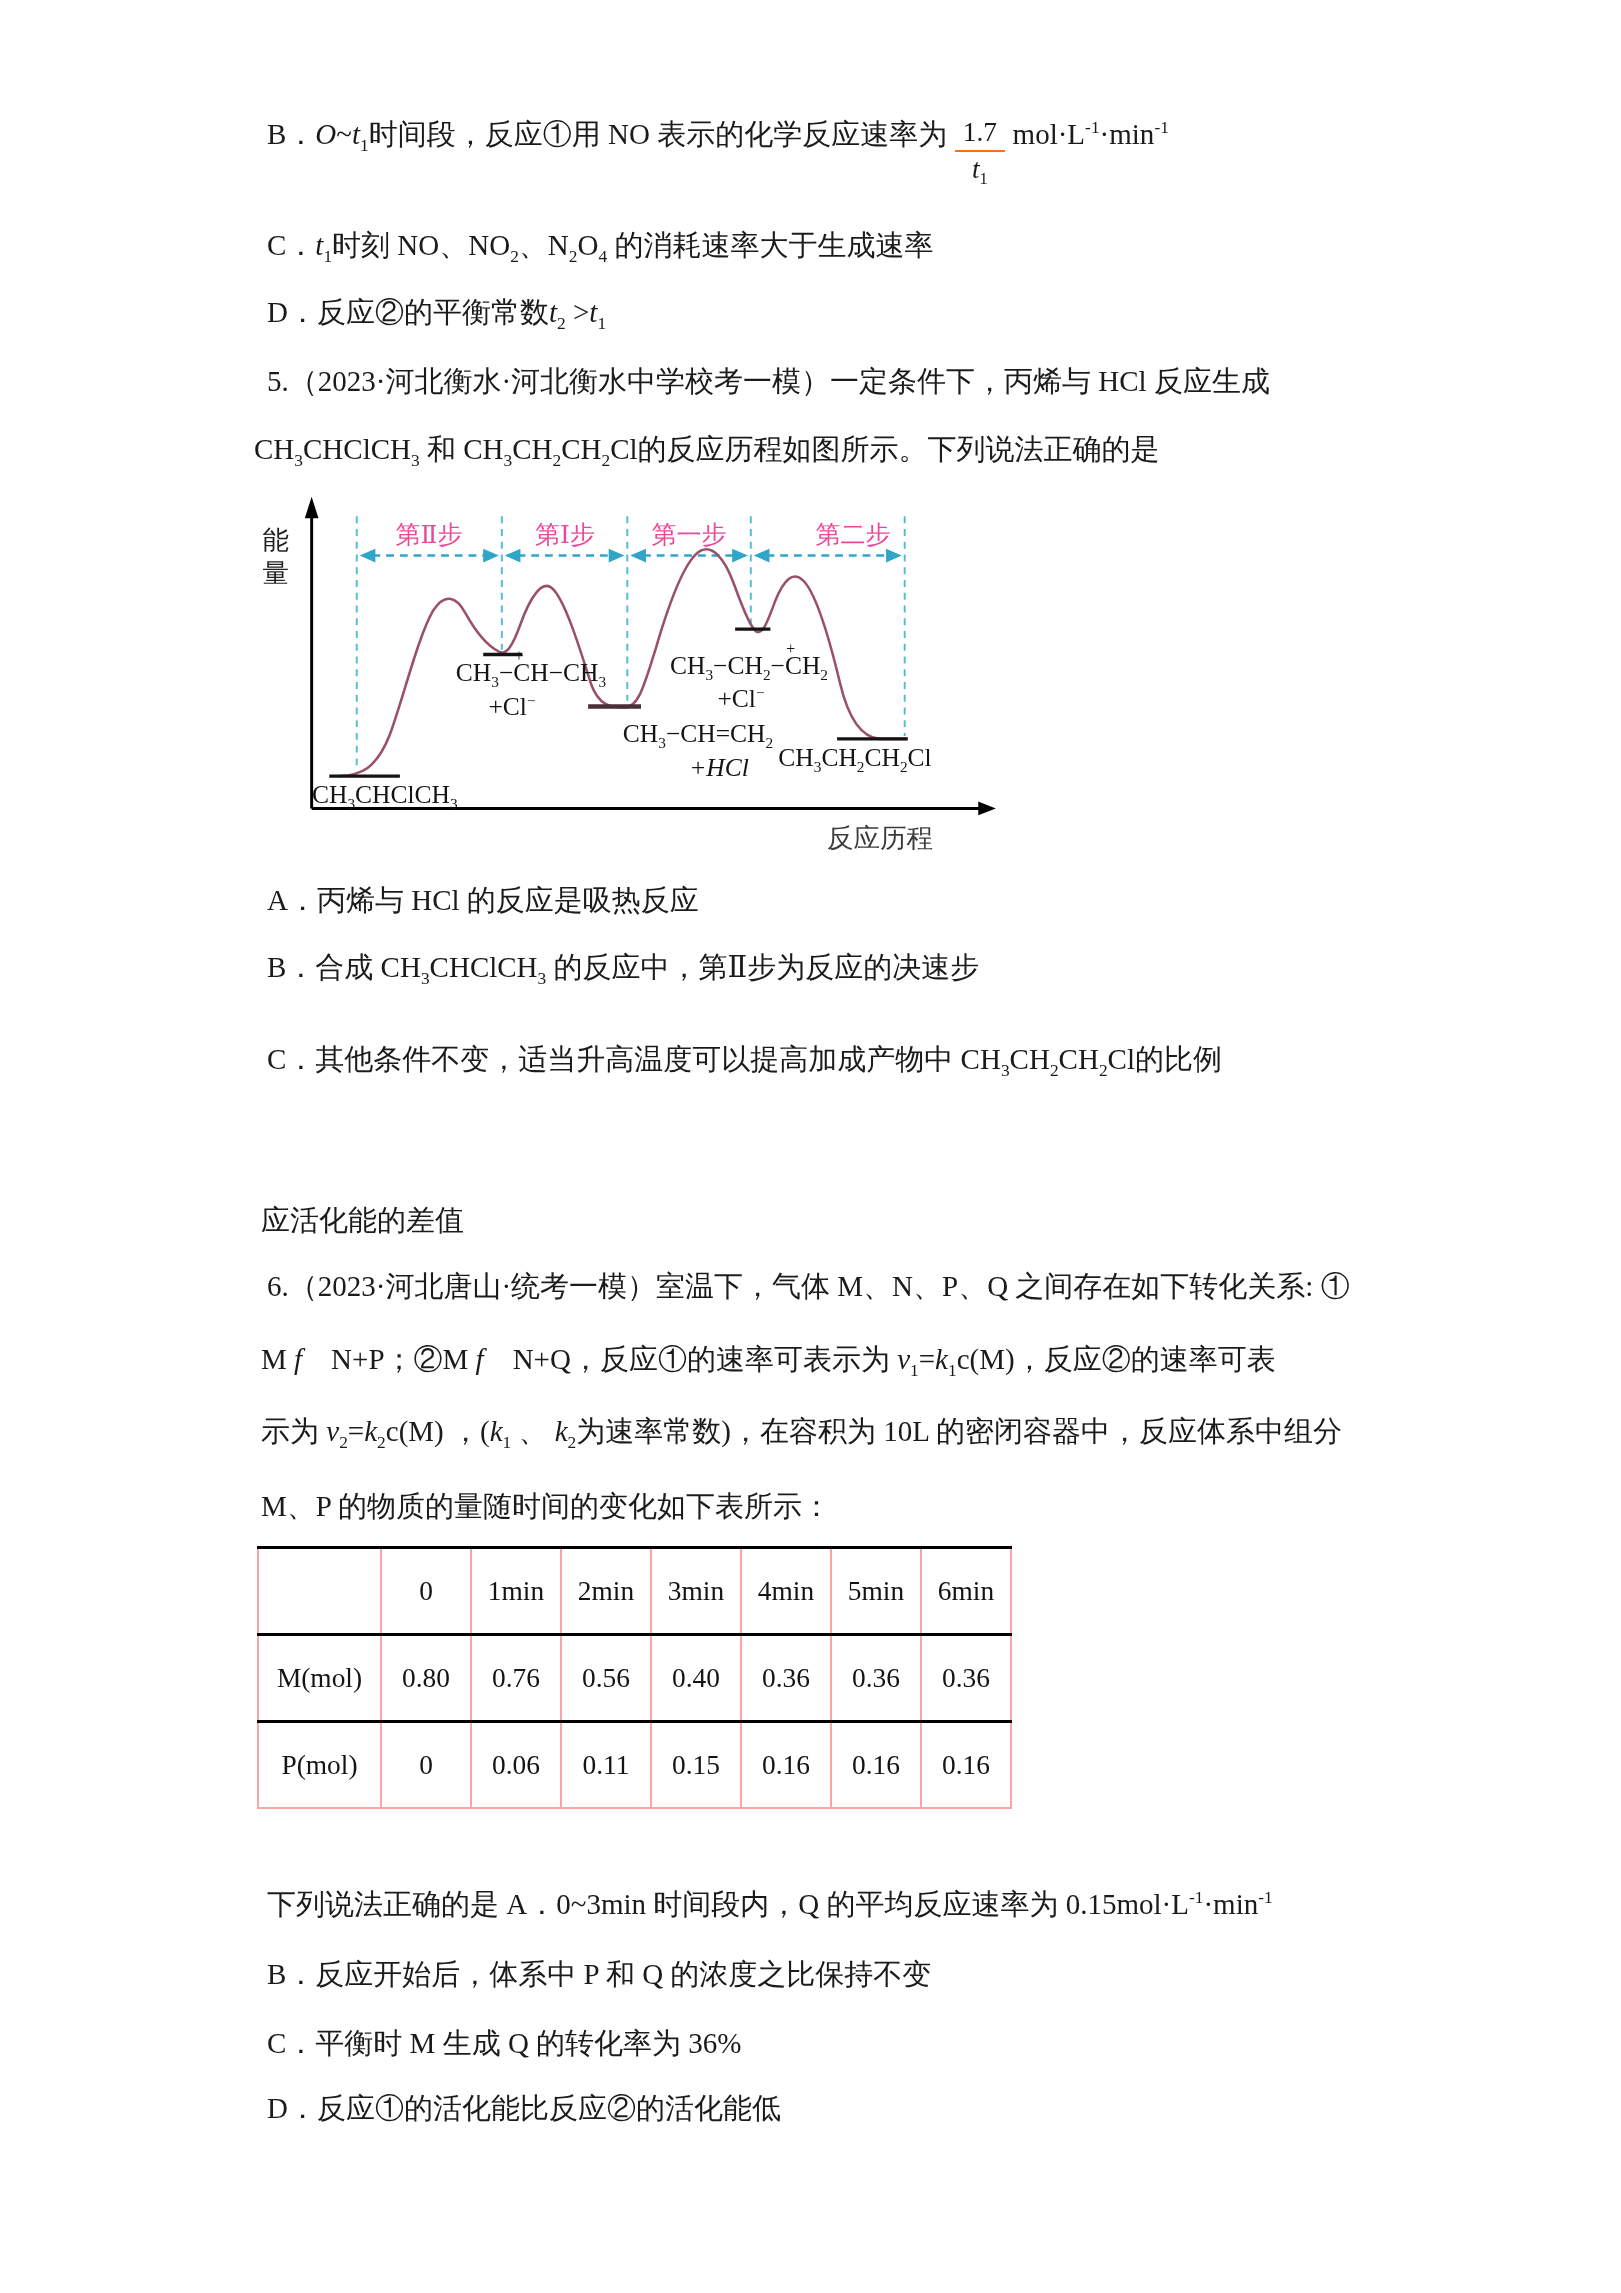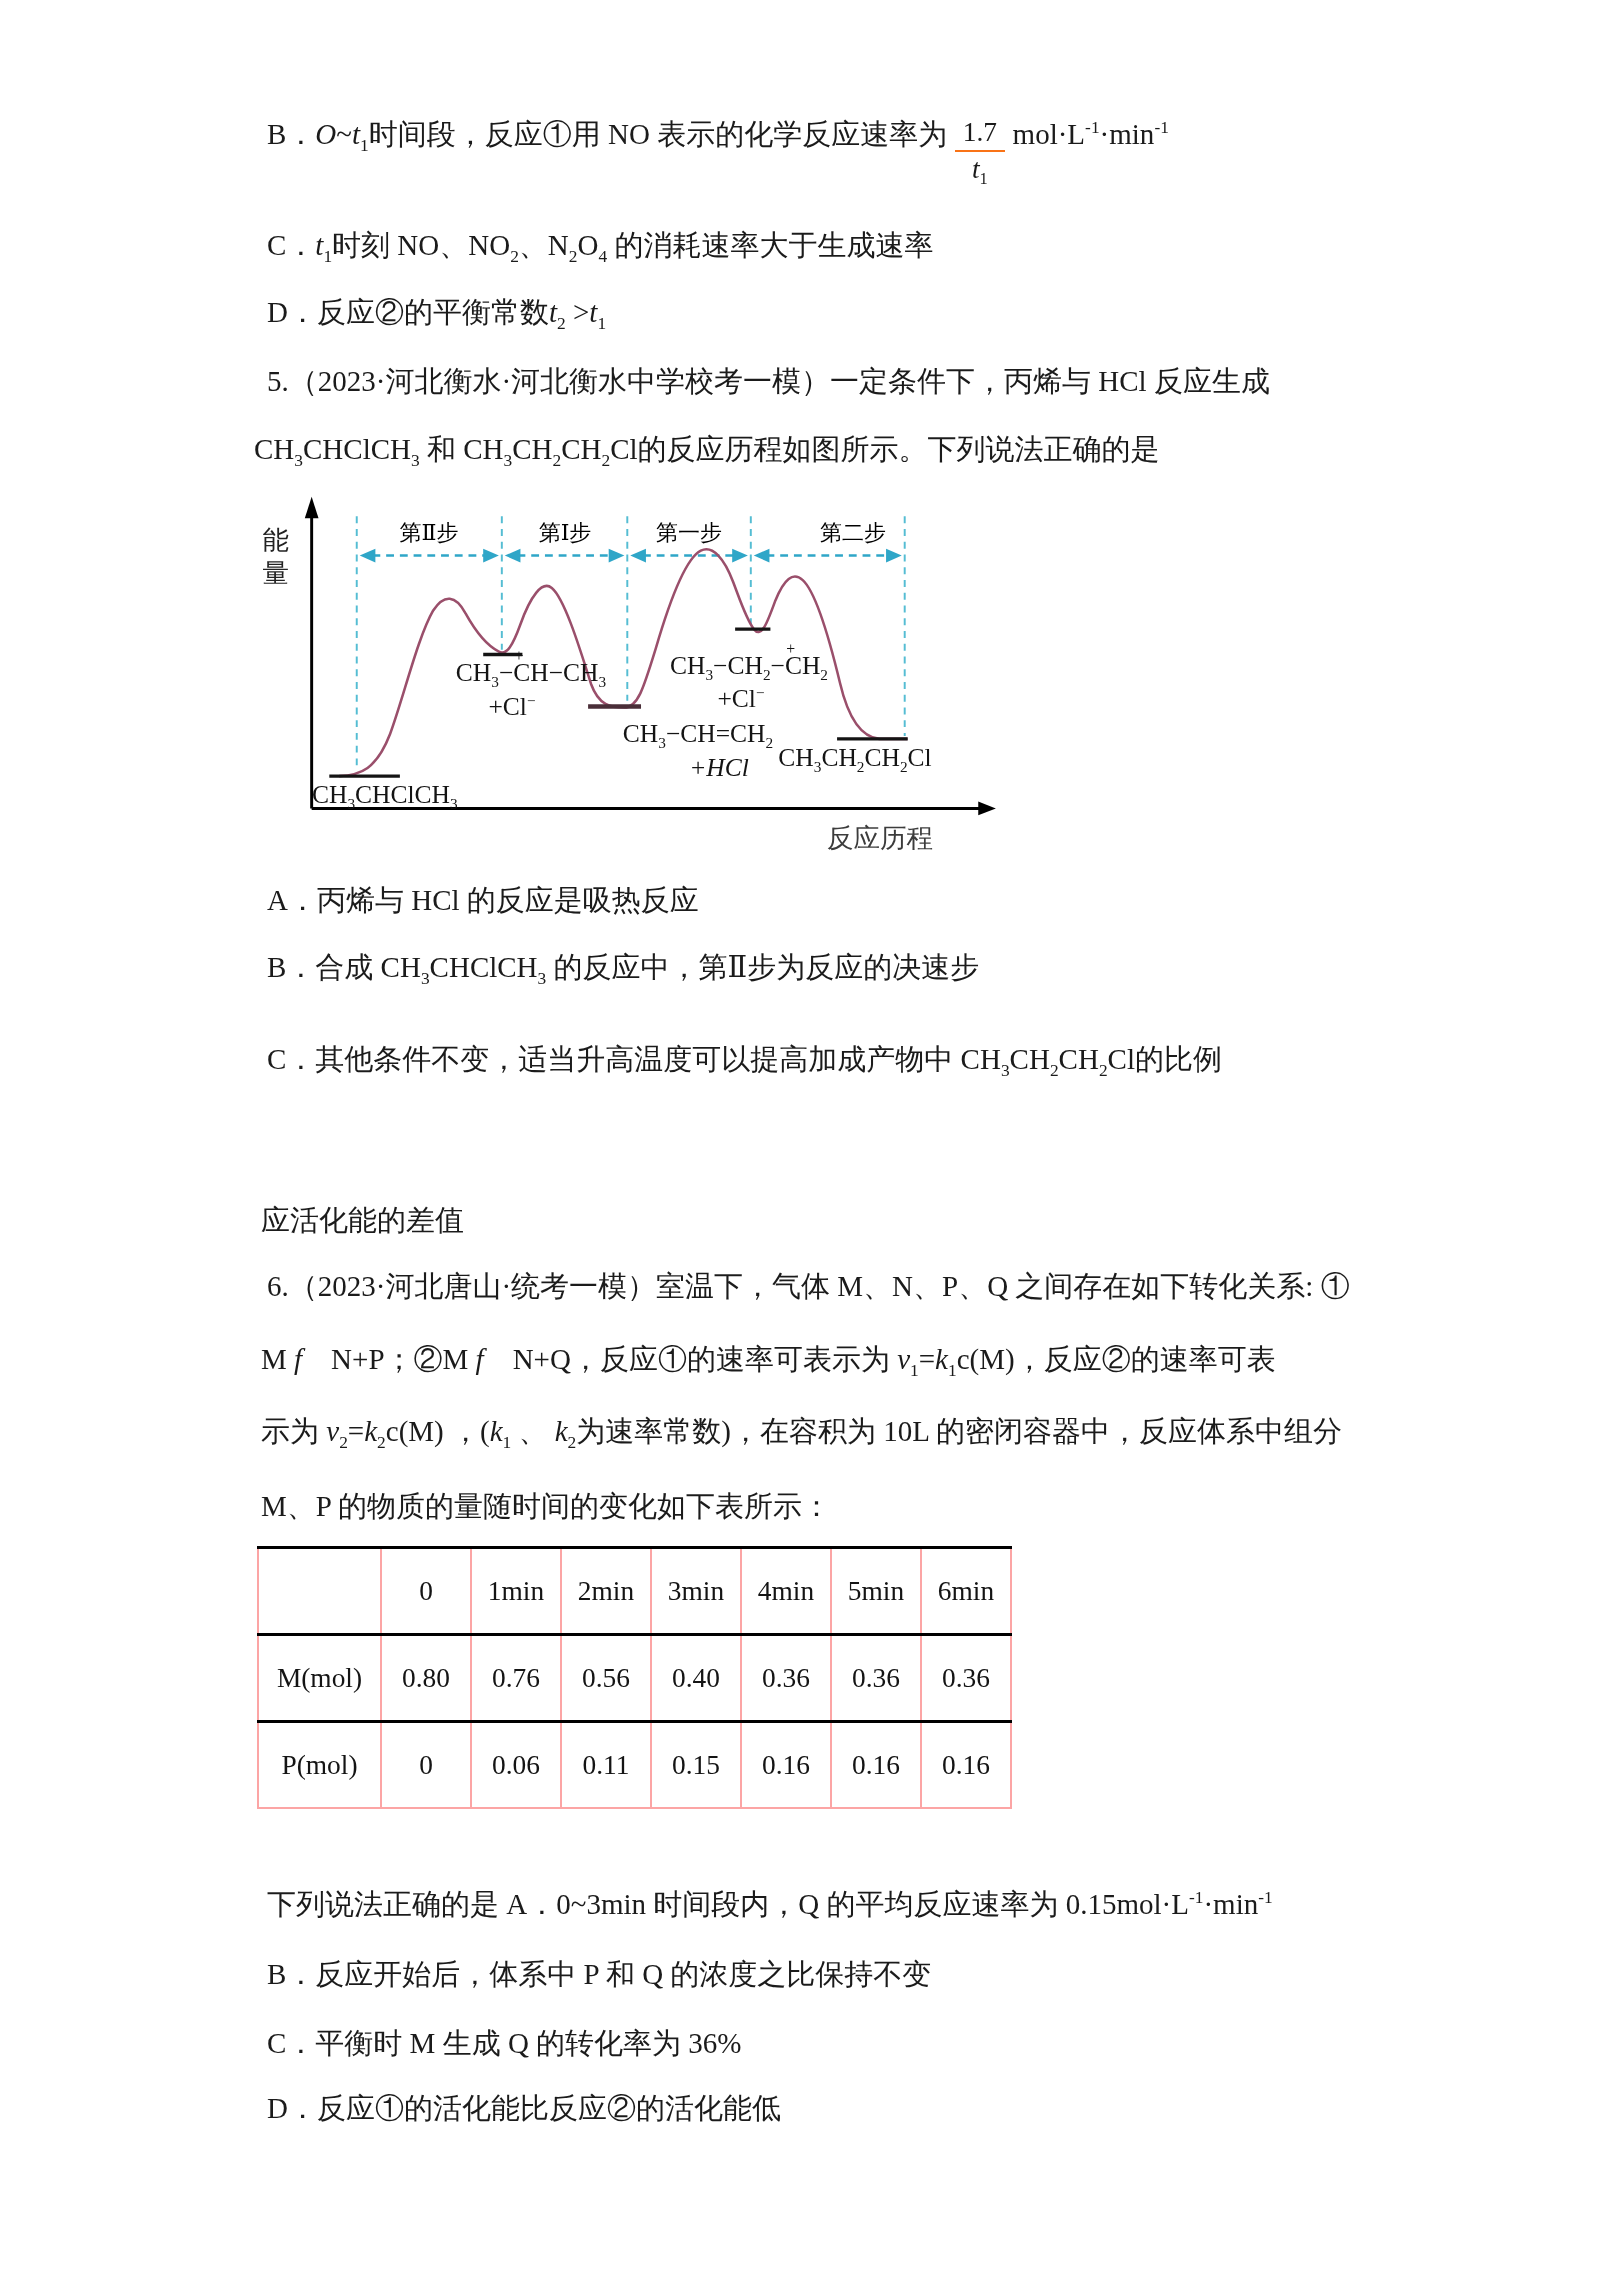--- a/index.html
+++ b/index.html
@@ -11,21 +11,21 @@
   .flexline{display:flex;align-items:flex-start;}
   .frac{display:inline-flex;flex-direction:column;align-items:center;font-size:27.4px;
         line-height:1.2;margin:0 7.8px;}
   .frac .num{padding:0 7.8px 1px 7.8px;border-bottom:2px solid #f97316;}
   .frac .den{padding:1px 7.8px 0 7.8px;}
   
   #diagram{position:absolute;left:245px;top:485px;width:794px;height:397px;}
   #diagram svg{position:absolute;left:0;top:0;}
   .dlabel{position:absolute;font-size:25.5px;white-space:nowrap;color:#141414;line-height:1.1;}
   .dlabel.centered{transform:translateX(-50%);}
-  .steplabel{position:absolute;top:33px;font-size:22px;color:#000000;transform:translateX(-50%);white-space:nowrap;}
+  .steplabel{position:absolute;top:33px;font-size:25px;color:#ec4899;transform:translateX(-50%);white-space:nowrap;}
   .ylab{white-space:pre-line;font-size:26.5px;line-height:1.25;color:#222;}
   .xlab{font-size:26.5px;color:#3c3c3c;}
   .cplus{position:relative;display:inline-block;}
   .cplus .ctop{position:absolute;top:-0.78em;left:0.08em;font-size:0.62em;font-style:normal;}
   .dlabel sub,.dlabel sup{font-size:0.6em;line-height:0;}
   
   #q6table{position:absolute;left:257px;top:1546px;border-collapse:collapse;
            font-size:27.4px;color:#141414;}
   #q6table td{border:2px solid #fca5a5;text-align:center;vertical-align:middle;
               width:88px;height:84px;padding:0;}

